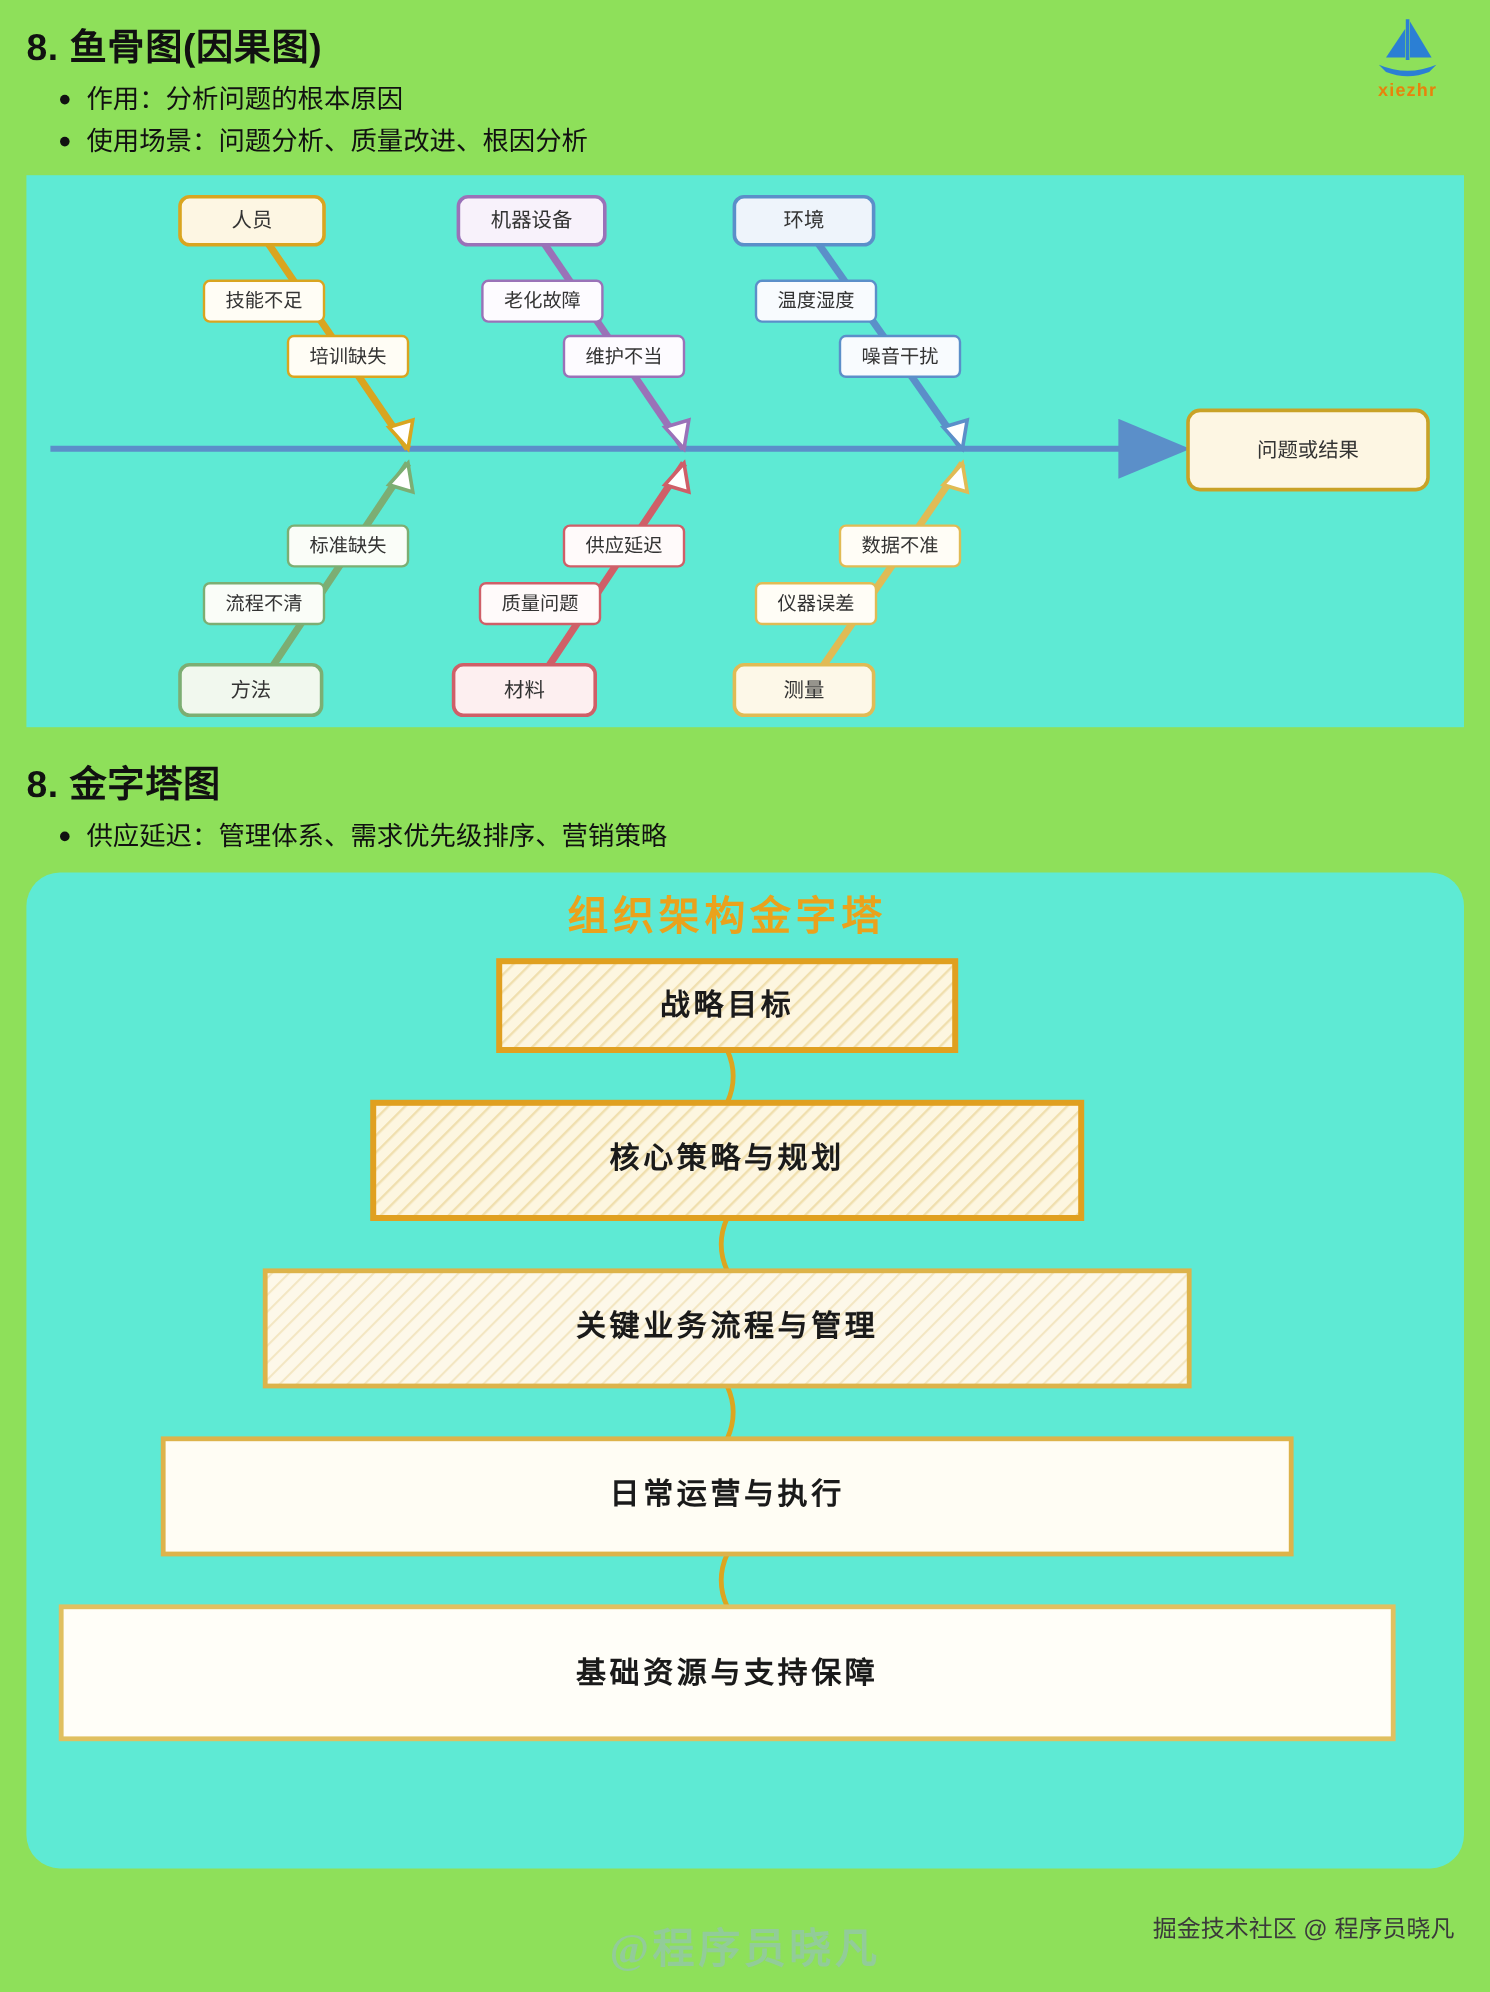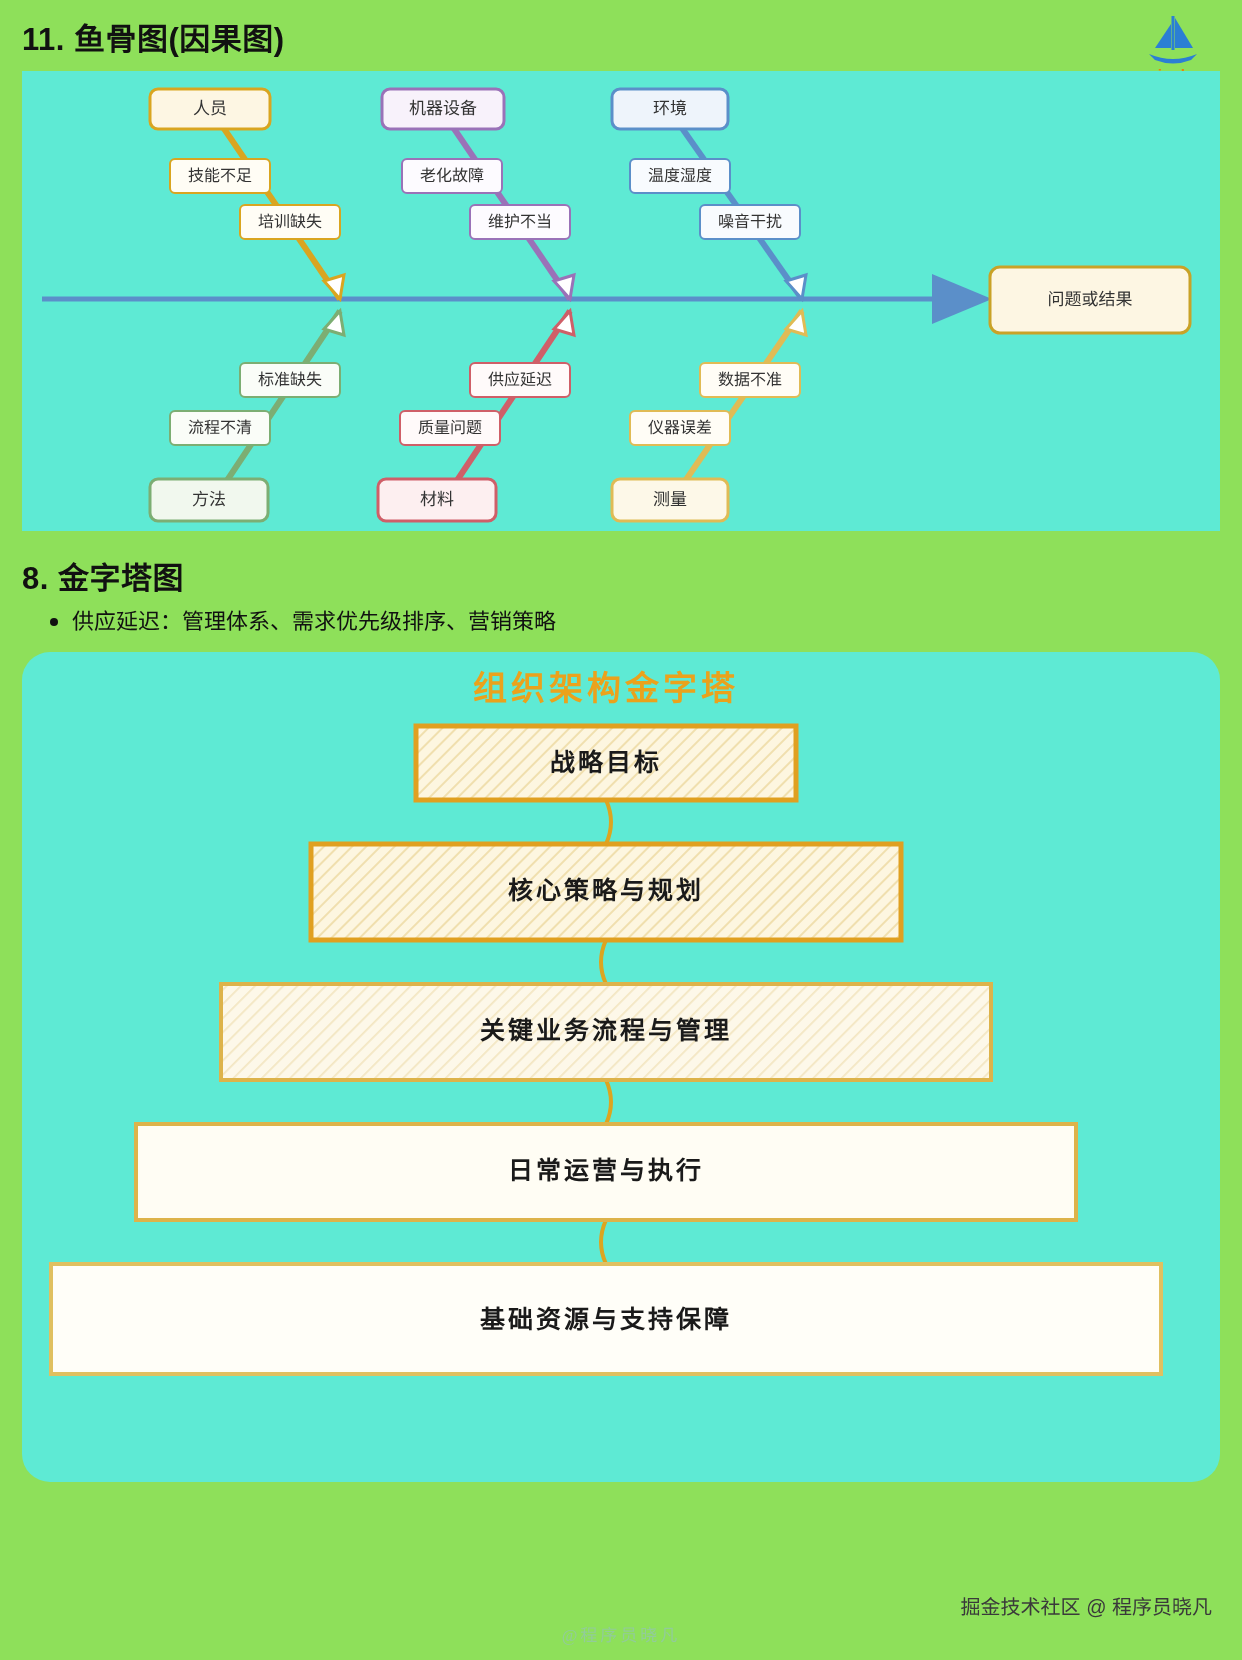--- a/index.html
+++ b/index.html
@@ -109,22 +109,22 @@
     letter-spacing: 3px;
   }
 
   
   .wm-center {
     position: absolute;
     left: 50%;
     transform: translateX(-50%);
     bottom: 14px;
     font-family: "Liberation Serif", serif;
-    font-size: 17px;
-    font-weight: normal;
+    font-size: 35px;
+    font-weight: bold;
     color: rgba(150,180,230,0.45);
     letter-spacing: 3px;
     white-space: nowrap;
   }
   .wm-right {
     position: absolute;
     right: 30px;
     bottom: 40px;
     font-size: 20px;
     color: #3a3a3a;
@@ -140,21 +140,25 @@
   <div class="logo">
     <svg width="88" height="58" viewBox="0 0 88 58">
       <path d="M44 6 L44 40" stroke="#2b7fd4" stroke-width="3" fill="none"></path>
       <path d="M46 8 L64 38 L46 38 Z" fill="#2b7fd4"></path>
       <path d="M42 14 L26 38 L42 38 Z" fill="#2b7fd4"></path>
       <path d="M20 44 Q44 54 68 44 L62 50 Q44 57 26 50 Z" fill="#2b7fd4"></path>
     </svg>
     <div class="logo-text">xiezhr</div>
   </div>
 
-  <div class="section-head" style="padding-top:14px;">11. 鱼骨图(因果图)</div>
+  <div class="section-head" style="padding-top:14px;">8. 鱼骨图(因果图)</div>
+  <ul class="bullets">
+    <li>作用：分析问题的根本原因</li>
+    <li>使用场景：问题分析、质量改进、根因分析</li>
+  </ul>
 
   <div class="canvas" id="fishbone-canvas">
     <svg class="fb-svg" viewBox="0 0 1198 460" preserveAspectRatio="none">
       <defs>
         <marker id="ah-blue" markerWidth="12" markerHeight="10" refX="10" refY="5" orient="auto">
           <path d="M0,0 L12,5 L0,10 z" fill="#5b8fc9"></path>
         </marker>
       </defs>
 
       <line x1="20" y1="228" x2="960" y2="228" stroke="#5b8fc9" stroke-width="5" marker-end="url(#ah-blue)"></line>

